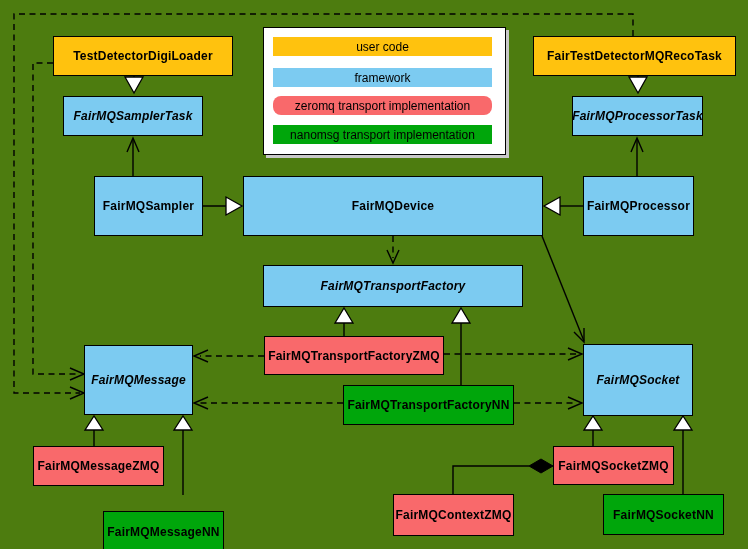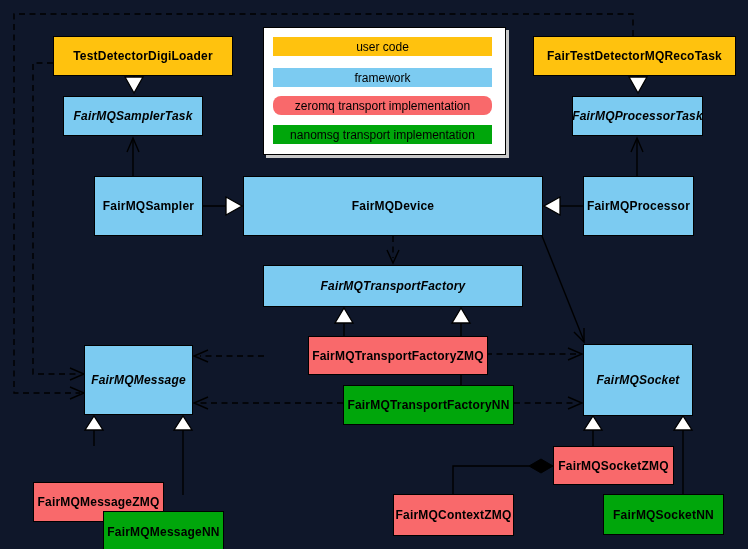--- a/index.html
+++ b/index.html
@@ -1,17 +1,17 @@
 <!DOCTYPE html>
 <html><head>
 <meta charset="utf-8">
 <style>
   html,body{margin:0;padding:0;background:#fff;}
   .canvas{
-    position:relative;width:748px;height:549px;background:#0f172a;overflow:hidden;
+    position:relative;width:748px;height:549px;background:#4d7c0f;overflow:hidden;
     font-family:"Liberation Sans",sans-serif;
   }
   .edges{position:absolute;left:0;top:0;width:748px;height:549px;}
   .edges line,.edges polyline,.edges path{stroke:#000;stroke-width:1.4;fill:none;}
   .edges .dashed{stroke-dasharray:6 4.5;}
   .edges polygon.tri{fill:#fff;stroke:#000;stroke-width:1.3;}
   .edges polygon.diamond{fill:#000;stroke:#000;}
   .node{
     position:absolute;box-sizing:border-box;border:1.5px solid #000;
     display:flex;align-items:center;justify-content:center;text-align:center;
@@ -177,35 +177,35 @@
       <span>FairMQDevice</span>
     </div>
   <div class="node" style="left: 583px; top: 176px; width: 111px; height: 60px; background-color: rgb(124, 203, 241);">
       <span>FairMQProcessor</span>
     </div>
 
   <div class="node abstract" style="left: 263px; top: 265px; width: 260px; height: 42px; background-color: rgb(124, 203, 241);">
       <span>FairMQTransportFactory</span>
     </div>
 
-  <div class="node" style="left: 264px; top: 336px; width: 180px; height: 39px; background-color: rgb(249, 105, 107); margin-left: 44px;">
+  <div class="node" style="left: 264px; top: 336px; width: 180px; height: 39px; background-color: rgb(249, 105, 107);">
       <span>FairMQTransportFactoryZMQ</span>
     </div>
   <div class="node" style="left: 343px; top: 385px; width: 171px; height: 40px; background-color: rgb(0, 166, 11);">
       <span>FairMQTransportFactoryNN</span>
     </div>
 
   <div class="node abstract" style="left: 84px; top: 345px; width: 109px; height: 70px; background-color: rgb(124, 203, 241);">
       <span>FairMQMessage</span>
     </div>
   <div class="node abstract" style="left: 583px; top: 344px; width: 110px; height: 72px; background-color: rgb(124, 203, 241);">
       <span>FairMQSocket</span>
     </div>
 
-  <div class="node" style="left: 33px; top: 446px; width: 131px; height: 40px; background-color: rgb(249, 105, 107); margin-top: 36px;">
+  <div class="node" style="left: 33px; top: 446px; width: 131px; height: 40px; background-color: rgb(249, 105, 107);">
       <span>FairMQMessageZMQ</span>
     </div>
   <div class="node" style="left: 103px; top: 495px; width: 121px; height: 41px; background-color: rgb(0, 166, 11); margin-top: 16px;">
       <span>FairMQMessageNN</span>
     </div>
 
   <div class="node" style="left: 553px; top: 446px; width: 121px; height: 39px; background-color: rgb(249, 105, 107);">
       <span>FairMQSocketZMQ</span>
     </div>
   <div class="node" style="left: 603px; top: 494px; width: 121px; height: 41px; background-color: rgb(0, 166, 11);">

